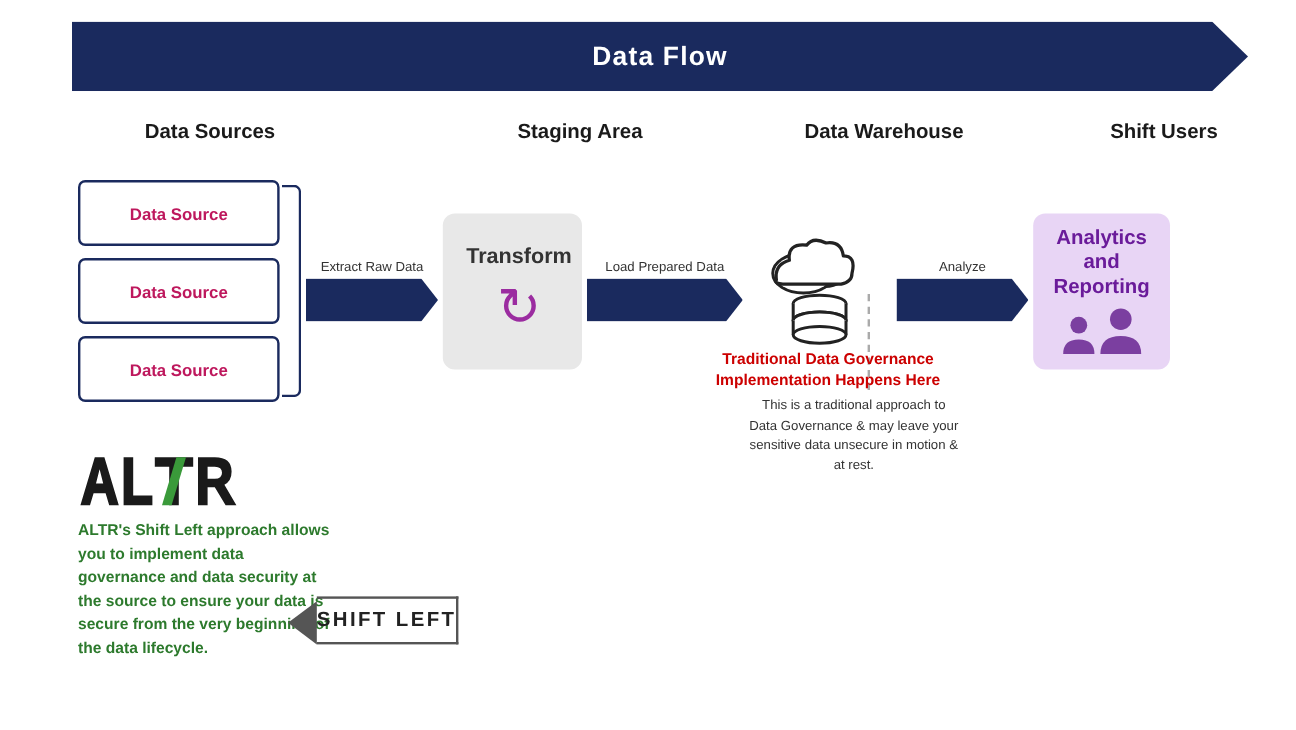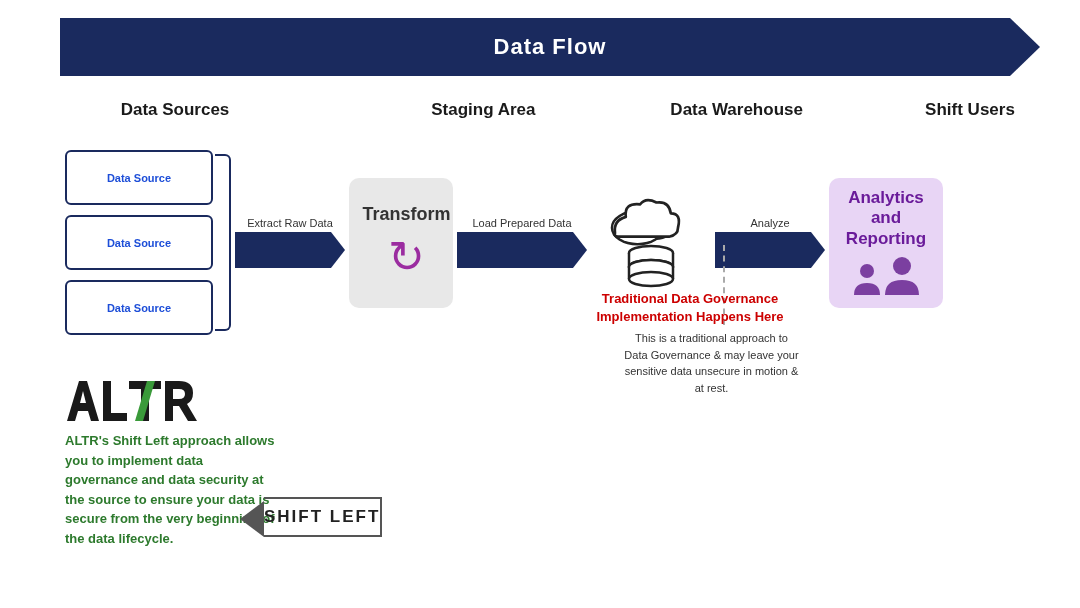--- a/index.html
+++ b/index.html
@@ -54,30 +54,30 @@
     .section-header.users { width: 140px; text-align: center; }
 
     
     .sources-col {
       display: flex;
       flex-direction: column;
       gap: 10px;
       position: relative;
     }
     .source-box {
-      width: 148px;
+      width: 168px;
       height: 55px;
       border: 2px solid #1a2a5e;
       border-radius: 6px;
       display: flex;
       align-items: center;
       justify-content: center;
-      font-size: 11px;
-      font-weight: bold;
-      color: #1d4ed8;
+      font-size: 14px;
+      font-weight: bold;
+      color: #be185d;
       background: #fff;
     }
     .sources-bracket {
       position: absolute;
       right: -18px;
       top: 4px;
       bottom: 4px;
       width: 16px;
       border-right: 2.5px solid #1a2a5e;
       border-top: 2.5px solid #1a2a5e;
@@ -116,21 +116,21 @@
       width: 130px;
       clip-path: polygon(0 0, calc(100% - 14px) 0, 100% 50%, calc(100% - 14px) 100%, 0 100%);
     }
     .arrow-shape.large {
       width: 110px;
       clip-path: polygon(0 0, calc(100% - 14px) 0, 100% 50%, calc(100% - 14px) 100%, 0 100%);
     }
 
     
     .transform-box {
-      width: 104px;
+      width: 116px;
       height: 130px;
       background: #e8e8e8;
       border-radius: 10px;
       display: flex;
       flex-direction: column;
       align-items: center;
       justify-content: center;
       gap: 6px;
       padding-left: 11px;
     }

